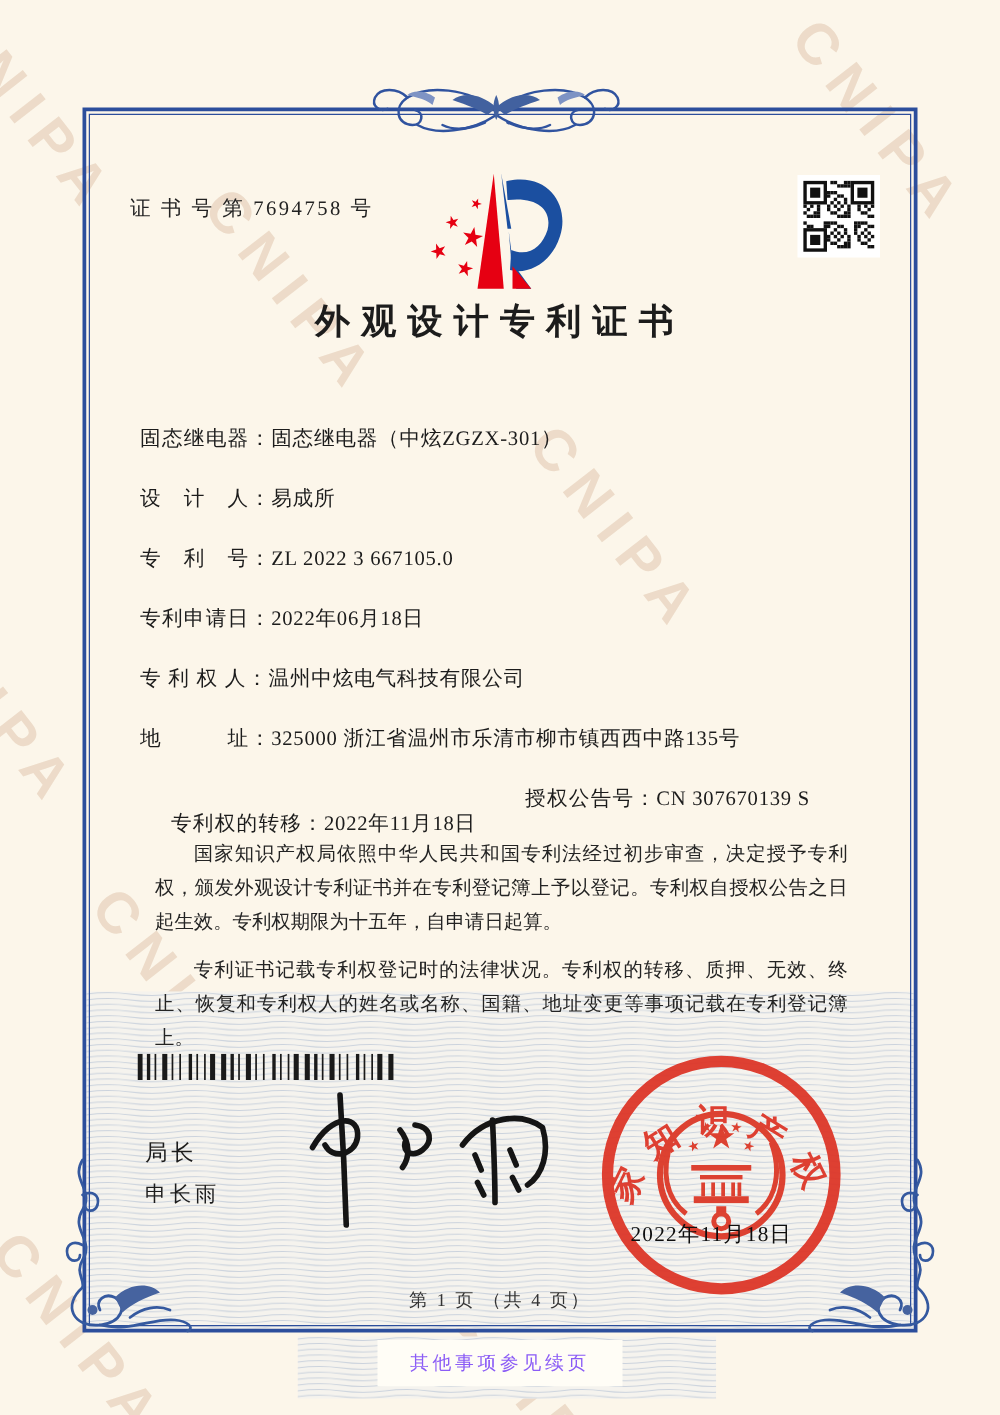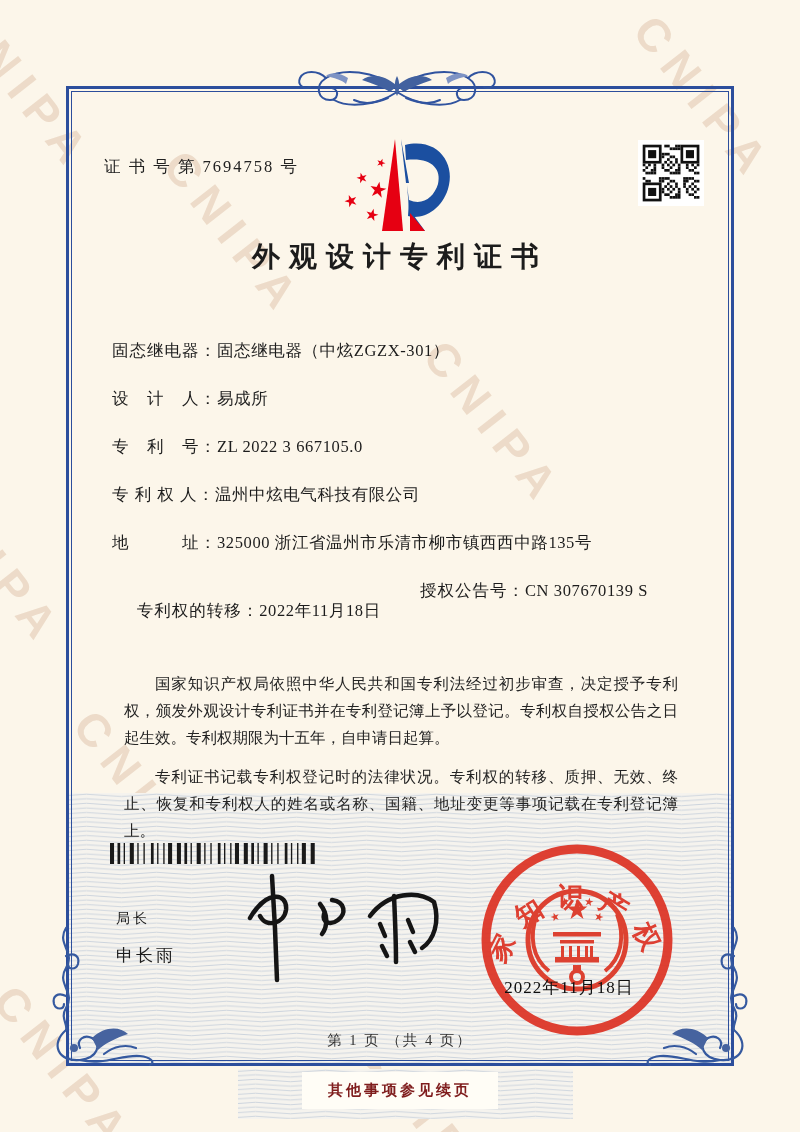--- a/index.html
+++ b/index.html
@@ -36,36 +36,36 @@
   .frow{height:48px;font-size:16.5px;position:relative;white-space:pre;}
   .flabel{display:inline-block;letter-spacing:1px;}
   .fvalue{letter-spacing:0.6px;text-align:right;}
   .grant-pair{position:absolute;left:308px;top:0;white-space:pre;}
   .paras{
     position:absolute;left:112px;top:658px;width:578px;z-index:5;
     font-size:15.5px;line-height:27px;color:#242424;text-align:justify;
   }
   .paras p{margin:12px;text-indent:2em;}
   .barcode{position:absolute;left:110px;top:843px;z-index:5;}
-  .signer-title{position:absolute;left:116px;top:910px;font-size:14px;letter-spacing:3px;z-index:5;}
+  .signer-title{position:absolute;left:116px;top:910px;font-size:18px;letter-spacing:3px;z-index:5;}
   .signer-name{position:absolute;left:116px;top:944px;font-size:17px;letter-spacing:3px;z-index:5;}
   .signature{position:absolute;left:232px;top:866px;z-index:5;}
   .seal{position:absolute;left:477px;top:840px;z-index:6;opacity:0.94;}
   .seal-date{
     position:absolute;left:494px;top:976px;width:150px;text-align:center;
     font-size:17px;letter-spacing:1px;color:#0e0e0e;z-index:7;
   }
   .page-info{
     position:absolute;left:0;right:0;top:1031px;text-align:center;
     font-size:14.5px;letter-spacing:2px;color:#333;z-index:5;
   }
   .note-box{
     position:absolute;left:50%;top:1072px;transform:translateX(-50%);
     background:#fffdf6;padding:9px 26px;font-size:15px;letter-spacing:3px;
-    color:#7f1d1d;z-index:5;white-space:nowrap;font-weight:bold;
+    color:#8b5cf6;z-index:5;white-space:nowrap;
   }
 </style>
 </head>
 <body>
 
 <div class="page">
 
   <svg width="0" height="0" style="position:absolute">
     <defs>
       <path id="star" d="M0,-1 L0.225,-0.309 L0.951,-0.309 L0.363,0.118 L0.588,0.809 L0,0.382 L-0.588,0.809 L-0.363,0.118 L-0.951,-0.309 L-0.225,-0.309 Z"></path>
@@ -265,20 +265,21 @@
       <rect x="7.4" y="45.2" width="13.5" height="13.5" fill="#fff"></rect>
       <rect x="10.100000000000001" y="47.900000000000006" width="8.100000000000001" height="8.100000000000001" fill="#111"></rect>
     </svg>
 
   <div class="title">外观设计专利证书</div>
 
   <div class="fields">
     <div class="frow"><span class="flabel">固态继电器：</span><span class="fvalue">固态继电器（中炫ZGZX-301）</span></div>
     <div class="frow"><span class="flabel">设　计　人：</span><span class="fvalue">易成所</span></div>
     <div class="frow"><span class="flabel">专　利　号：</span><span class="fvalue">ZL 2022 3 667105.0</span></div>
+    <div class="frow"><span class="flabel">专利申请日：</span><span class="fvalue">2022年06月18日</span></div>
     <div class="frow"><span class="flabel">专 利 权 人：</span><span class="fvalue">温州中炫电气科技有限公司</span></div>
     <div class="frow"><span class="flabel">地　　　址：</span><span class="fvalue">325000 浙江省温州市乐清市柳市镇西西中路135号</span></div>
     <div class="frow">
       <span class="flabel">专利权的转移：</span><span class="fvalue">2022年11月18日</span>
       <span class="grant-pair"><span class="flabel">授权公告号：</span><span class="fvalue">CN 307670139 S</span></span>
     </div>
   </div>
 
   <div class="paras">
     <p>国家知识产权局依照中华人民共和国专利法经过初步审查，决定授予专利权，颁发外观设计专利证书并在专利登记簿上予以登记。专利权自授权公告之日起生效。专利权期限为十五年，自申请日起算。</p>

